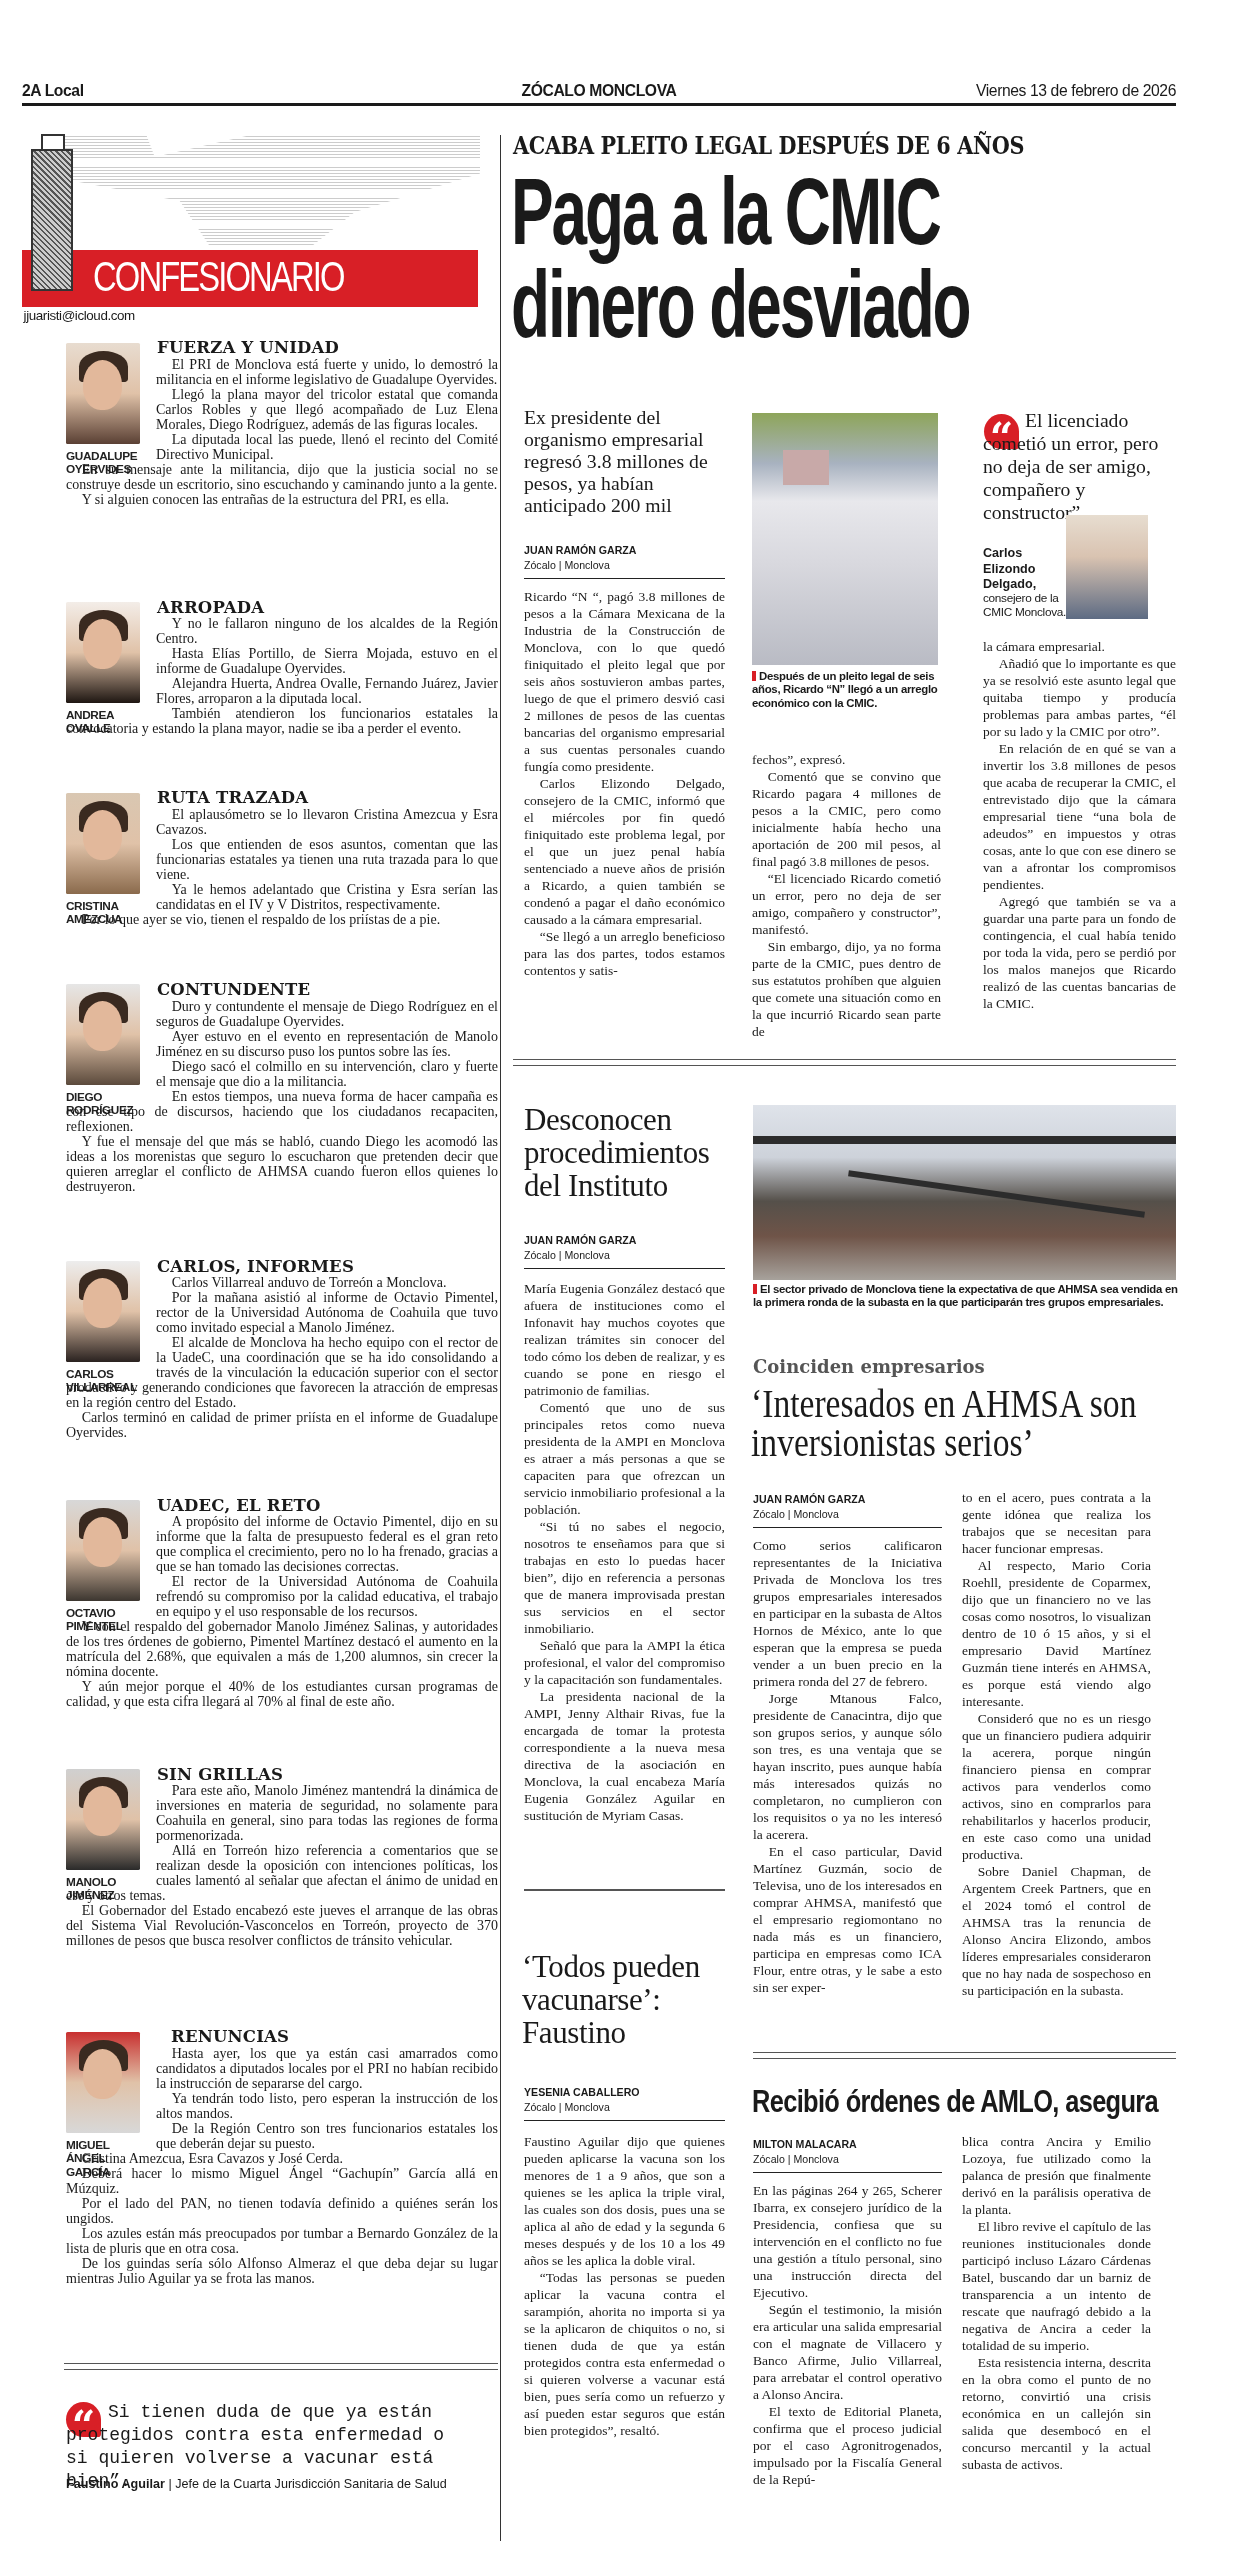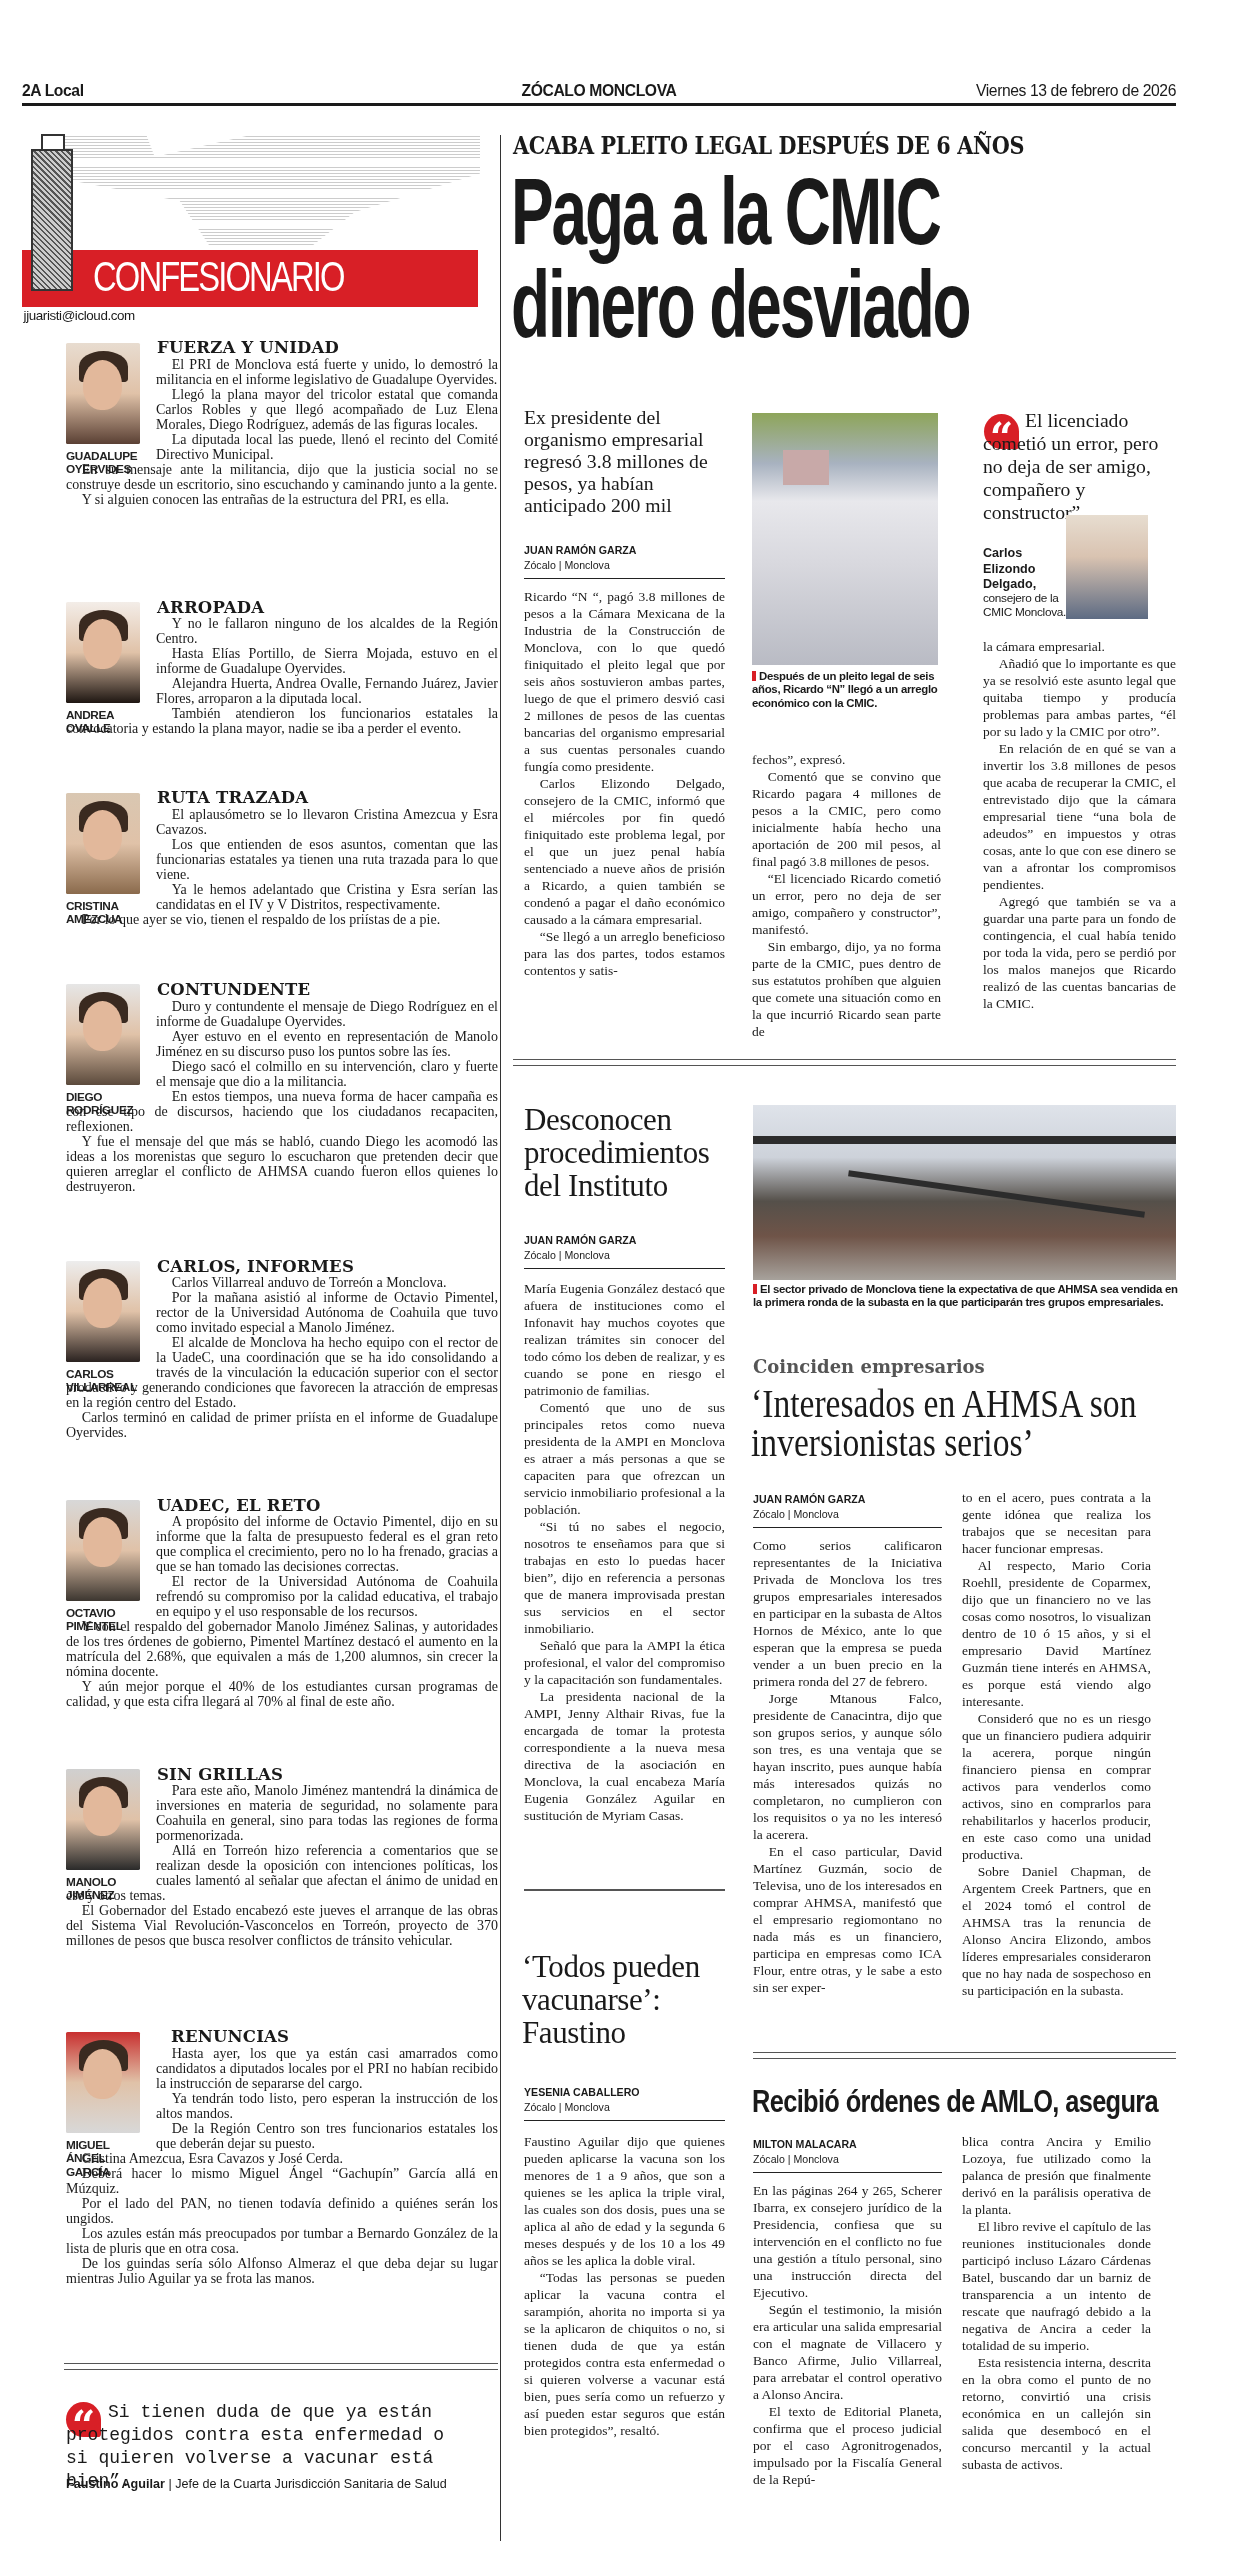--- a/index.html
+++ b/index.html
@@ -127,21 +127,21 @@
       <p>Por lo que ayer se vio, tienen el respaldo de los priístas de a pie.</p>
     </div>
     <div class="item-photo" style="left: 66px; top: 984px; background: linear-gradient(rgb(230, 230, 230) 0%, rgb(224, 194, 168) 50%, rgb(91, 74, 60) 100%);">
       <div class="hair"></div>
       <div class="face"></div>
     </div>
     <div class="item-name" style="left: 66px; top: 1091px;">DIEGO RODRÍGUEZ</div>
     <div class="item-title" style="left: 157px; top: 980px;">CONTUNDENTE</div>
     <div class="item-body" style="left: 66px; top: 999px; width: 432px;">
       <div class="float-sp" style="height: 101px;"></div>
-      <p>Duro y contundente el mensaje de Diego Rodríguez en el informe de Guadalupe Oyervides.</p>
+      <p>Duro y contundente el mensaje de Diego Rodríguez en el seguros de Guadalupe Oyervides.</p>
       <p>Ayer estuvo en el evento en representación de Manolo Jiménez en su discurso puso los puntos sobre las íes.</p>
       <p>Diego sacó el colmillo en su intervención, claro y fuerte el mensaje que dio a la militancia.</p>
       <p>En estos tiempos, una nueva forma de hacer campaña es con ese tipo de discursos, haciendo que los ciudadanos recapaciten, reflexionen.</p>
       <p>Y fue el mensaje del que más se habló, cuando Diego les acomodó las ideas a los morenistas que seguro lo escucharon que pretenden decir que quieren arreglar el conflicto de AHMSA cuando fueron ellos quienes lo destruyeron.</p>
     </div>
     <div class="item-photo" style="left: 66px; top: 1261px; background: linear-gradient(rgb(237, 237, 237) 0%, rgb(224, 194, 168) 50%, rgb(42, 34, 32) 100%);">
       <div class="hair"></div>
       <div class="face"></div>
     </div>
     <div class="item-name" style="left: 66px; top: 1368px;">CARLOS VILLARREAL</div>

